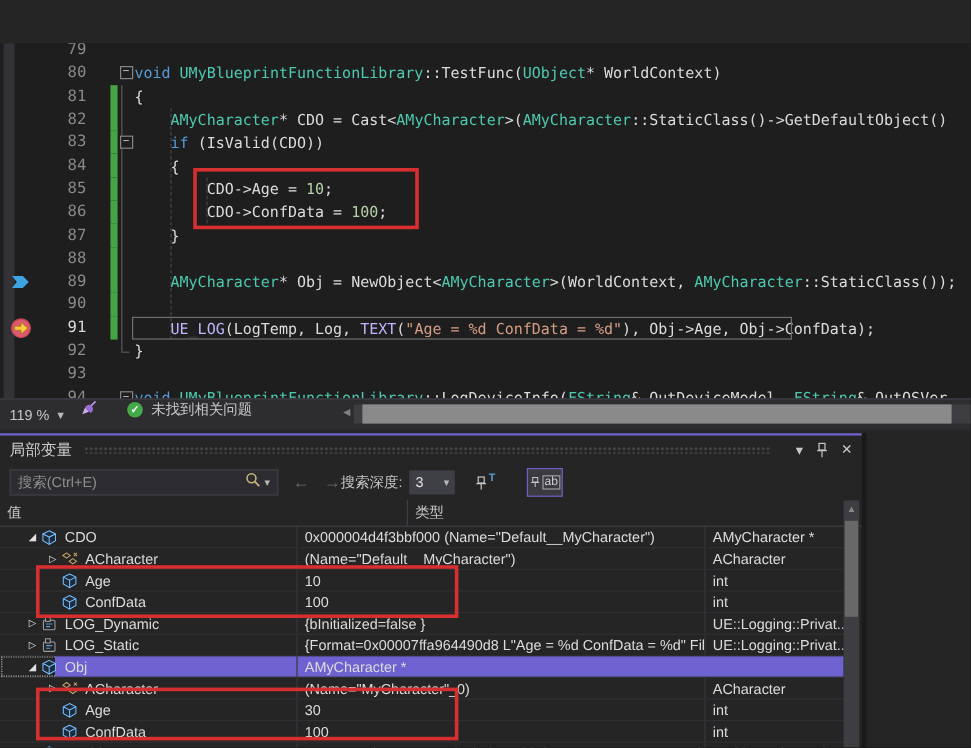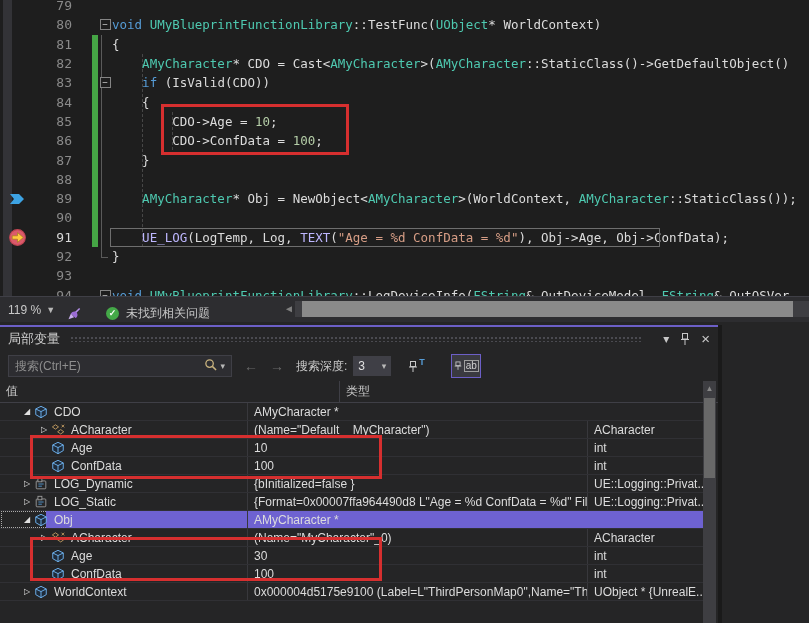--- a/index.html
+++ b/index.html
@@ -1,20 +1,20 @@
 <!DOCTYPE html>
 <html><head>
 <meta charset="utf-8">
 <style>
   html,body{margin:0;padding:0;background:#1a1a1a;}
   .app{position:relative;width:809px;height:623px;overflow:hidden;background:#252526;
        font-family:"Liberation Sans",sans-serif;}
 
   
-  .editor{position:relative;width:809px;height:296px;background:#1E1E1E;overflow:hidden;}
+  .editor{position:relative;width:809px;height:296px;background:#1E1E1E;overflow:hidden;margin-top:36px;}
   .bp-margin{position:absolute;left:3px;top:0;width:9px;height:100%;background:#333337;}
   #code-lines{position:absolute;left:0;top:-4px;width:809px;}
   .cl{display:flex;align-items:center;height:19.3px;position:relative;white-space:pre;}
   .micon{flex:0 0 30px;display:flex;justify-content:center;align-items:center;padding-left:4px;box-sizing:border-box;}
   .lnum{flex:0 0 42px;text-align:right;color:#8A8A8A;font:13px "DejaVu Sans Mono",monospace;}
   .lgap{flex:0 0 20px;}
   .cbar{flex:0 0 6px;height:19.3px;}
   .cbar.on{background:#45A545;}
   .foldc{flex:0 0 14px;display:flex;justify-content:center;align-items:center;z-index:3;}
   .fbox{width:11px;height:11px;box-sizing:border-box;border:1px solid #848484;background:#1E1E1E;
@@ -27,21 +27,21 @@
   .cl.current .lnum{color:#D8D8D8;}
   .guide{position:absolute;border-left:1px dashed #474747;width:0;z-index:0;}
   .g1{left:142px;top:54px;height:193px;}
   .g2{left:172px;top:112px;height:38px;}
   .fbracket{position:absolute;left:101px;top:35px;height:223px;border-left:1px solid #5A5A5A;z-index:0;}
   .fbracket::after{content:"";position:absolute;left:0;bottom:0;width:6px;border-bottom:1px solid #5A5A5A;}
   .red-box{position:absolute;border:3px solid #D62F2F;z-index:10;pointer-events:none;}
   .rb-code{left:161px;top:104px;width:182px;height:45px;}
 
   
-  .statusrow{position:relative;width:809px;height:26px;background:#2D2D30;display:flex;align-items:flex-end;
+  .statusrow{position:relative;width:809px;height:26px;background:#2D2D30;display:flex;align-items:flex-start;
         border-top:1px solid #3F3F46;box-sizing:border-box;color:#C8C8C8;font-size:12px;}
   .zoomctl{display:flex;align-items:center;gap:5px;padding:0 8px;height:100%;}
   .caret{font-size:9px;color:#B8B8B8;}
   .statusico{display:flex;align-items:center;margin-left:4px;}
   .chkwrap{display:flex;align-items:center;gap:7px;margin-left:24px;}
   .chk{width:13px;height:13px;border-radius:50%;background:#44A948;color:#fff;
        font:bold 9px/13px "Liberation Sans",sans-serif;text-align:center;}
   .hscroll-arrow{position:absolute;left:284px;color:#808080;font-size:10px;top:6px;}
   .hscroll-track{position:absolute;left:295px;right:0;top:4px;height:16px;background:#3E3E42;}
   .hscroll-thumb{position:absolute;left:7px;width:491px;height:16px;background:#8A8A8A;}
@@ -65,21 +65,21 @@
 
   
   .ltoolbar{height:30px;display:flex;align-items:center;padding-left:8px;}
   .searchbox{position:relative;width:224px;height:22px;box-sizing:border-box;
         background:#2D2D31;border:1px solid #3F3F46;display:flex;align-items:center;}
   .searchbox input{flex:1;background:transparent;border:none;outline:none;color:#C8C8C8;
         font:12px "Liberation Sans",sans-serif;padding:0 6px;}
   .searchbox input::placeholder{color:#8E8E8E;}
   .mag{display:flex;align-items:center;gap:3px;padding-right:6px;}
   .navarrow{color:#6A6A6A;font-size:14px;margin-left:12px;}
-  .depthlbl{color:#C8C8C8;font-size:12px;margin-left:12px;}
+  .depthlbl{color:#C8C8C8;font-size:12px;margin-left:0;}
   .depthdd{width:38px;height:20px;background:#3F3F46;margin-left:6px;display:flex;align-items:center;
         justify-content:space-between;padding:0 5px;box-sizing:border-box;color:#E0E0E0;font-size:12px;}
   .pinT{margin-left:16px;position:relative;display:flex;align-items:flex-end;}
   .pinT .tmark{color:#569CD6;font:bold 9px "Liberation Sans",sans-serif;position:relative;top:-6px;}
   .pinAB{margin-left:26px;width:30px;height:24px;box-sizing:border-box;border:1px solid #6C5FC7;
         background:#3A3A40;display:flex;align-items:center;justify-content:center;gap:1px;}
   .abmark{color:#D0D0D0;font:10px "Liberation Sans",sans-serif;border:1px solid #9E9E9E;
         line-height:10px;padding:0 1px;}
 
   
@@ -236,20 +236,21 @@
             <div class="c-name" style="padding-left: 20px;">
               <span class="exp">◢</span>
               <span class="vicon">
                 <svg width="14" height="14" viewBox="0 0 16 16">
                   <path d="M8 1.5 14 4.5 14 11 8 14.5 2 11 2 4.5Z" fill="#1E2A38" stroke="#75BEFF"></path>
                   <path d="M2 4.5 8 7.5 14 4.5 M8 7.5 8 14.5" fill="none" stroke="#75BEFF"></path>
                 </svg>
               </span>
               <span class="vlabel">CDO</span>
             </div>
+            <div class="c-val">0x000004d4f3bbf000 (Name="Default__MyCharacter")</div>
             <div class="c-type">AMyCharacter *</div>
           </div>
           <div class="trow">
             <div class="c-name" style="padding-left: 37px;">
               <span class="exp">▷</span>
               <span class="vicon">
                 <svg width="15" height="14" viewBox="0 0 16 16">
                   <g fill="none" stroke="#C8A064">
                     <path d="M4.5 2 8 4.5 4.5 7 1 4.5Z"></path>
                     <path d="M10.5 7.5 14 10 10.5 12.5 7 10Z"></path>

